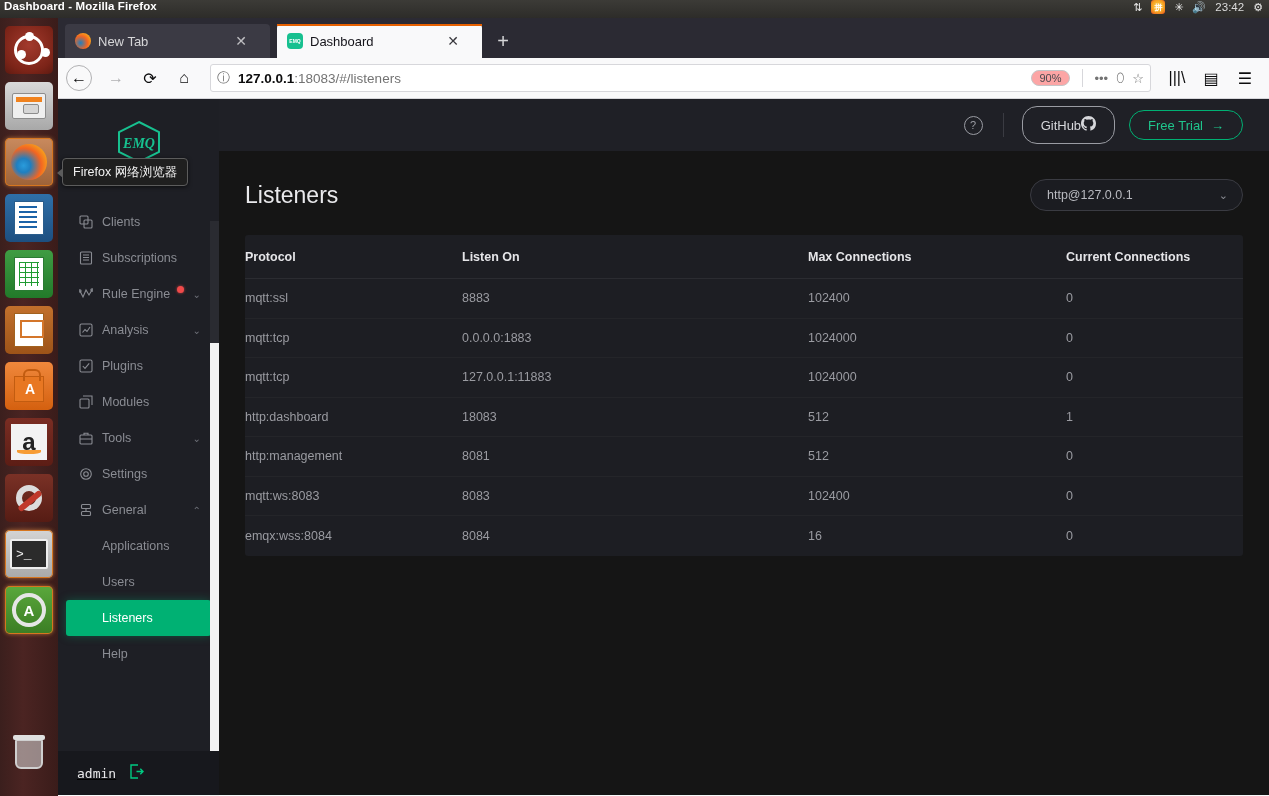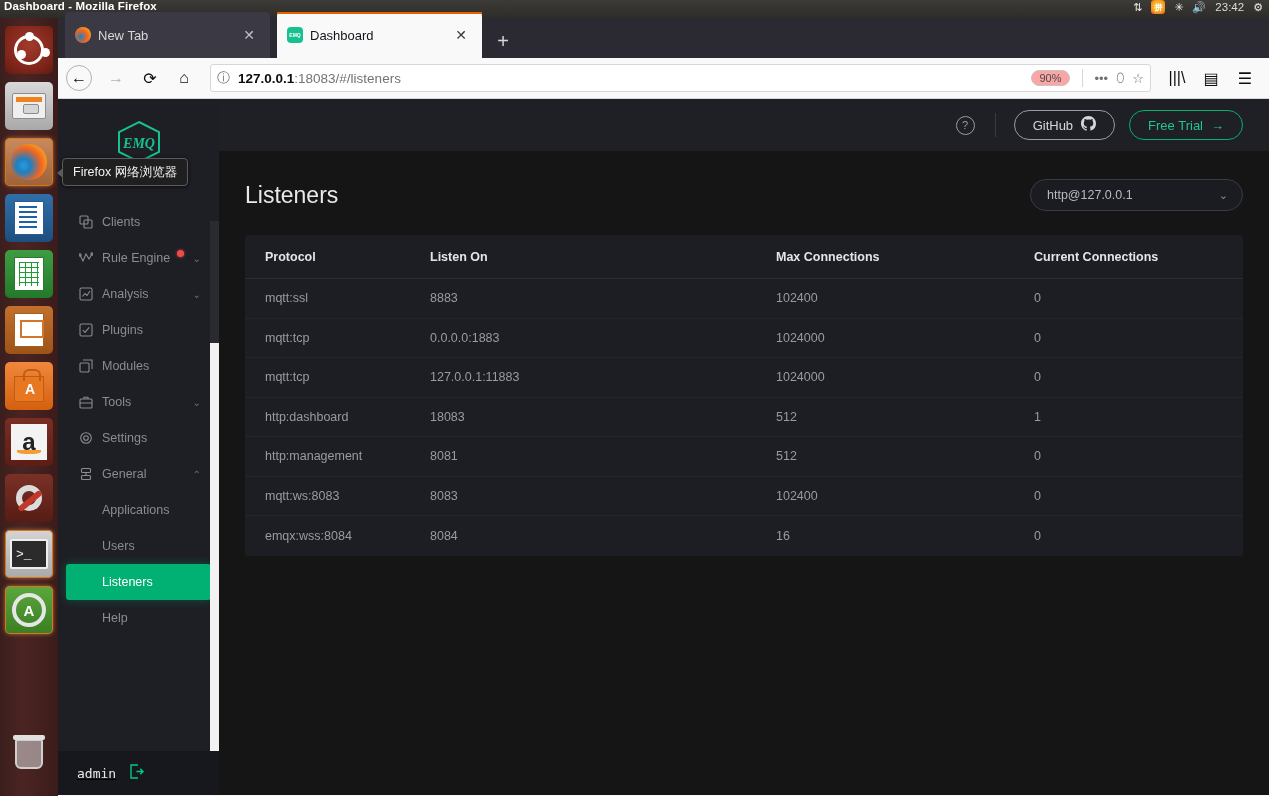--- a/index.html
+++ b/index.html
@@ -89,22 +89,22 @@
      display:flex;align-items:center;justify-content:center;color:#fff;font-size:15px;font-weight:bold;}
   .d-trash { background: transparent; }
   .d-trash .can { width: 28px; height: 30px; background: rgba(220,220,220,.55);
      border: 2px solid #cfcfcf; border-radius: 2px 2px 6px 6px; position: relative; }
   .d-trash .can::before { content:""; position:absolute; top:-6px; left:-4px; right:-4px; height:5px;
      background:#e0e0e0; border-radius:2px; }
   
   #browser { position: absolute; top: 18px; left: 58px; width: 1211px; height: 778px; background: #f9f9fa; }
   #tabstrip { height: 40px; background: #2b2a33; position: relative; display: flex; align-items: flex-end; }
   .tab {
-    height: 46px; width: 205px; display: flex; align-items: center; gap: 7px;
-    padding: 0 12px 0 10px; font-size: 13px; color: #d6d6d8; position: relative; justify-content: center;
+    height: 34px; width: 205px; display: flex; align-items: center; gap: 7px;
+    padding: 0 20px 0 10px; font-size: 13px; color: #d6d6d8; position: relative; justify-content: center;
   }
   .tab.bg { background: #3b3a44; border-radius: 4px 4px 0 0; margin-left: 7px; }
   .tab.active { background: #f9f9fa; color: #15141a; border-radius: 4px 4px 0 0; margin-left: 7px; }
   .tab.active::before {
     content:""; position:absolute; top:0; left:0; right:0; height:2px; background:#e66000;
   }
   .tab .tabtitle { flex: 1; white-space: nowrap; overflow: hidden; text-overflow: ellipsis; }
   .tab .tabclose { width: 18px; height: 18px; display: flex; align-items: center; justify-content: center;
     font-size: 14px; color: inherit; opacity: .85; border-radius: 3px; }
   .favicon-fx { width: 16px; height: 16px; border-radius: 50%;
@@ -155,36 +155,36 @@
   #userbar { position: absolute; bottom: 0; left: 0; width: 161px; height: 44px; background: #17181d;
     display: flex; align-items: center; gap: 12px; padding-left: 19px; text-decoration: underline; }
   #userbar .uname { color: #e8e8ea; font-size: 13px; font-family: "DejaVu Sans Mono", monospace; }
   
   #main { flex: 1; height: 696px; background: #151515; position: relative; }
   #apphdr { height: 52px; background: #1f2026; display: flex; align-items: center; justify-content: flex-end;
     padding-right: 26px; gap: 0; }
   .help-ic { width: 19px; height: 19px; border-radius: 50%; border: 1.3px solid #9a9ca3; color: #9a9ca3;
     font-size: 11px; display: flex; align-items: center; justify-content: center; }
   .hsep { width: 1px; height: 24px; background: #3a3b42; margin: 0 18px 0 20px; }
-  .btn-github { height: 30px; padding: 0 18px; border: 1px solid #9a9ca3; border-radius: 15px; color: #d6d7db;
-    font-size: 13px; display: flex; align-items: center; gap: 8px; }
+  .btn-github { height: 38px; padding: 0 18px; border: 1px solid #9a9ca3; border-radius: 15px; color: #d6d7db;
+    font-size: 13px; display: flex; align-items: center; gap: 0; }
   .btn-trial { height: 30px; padding: 0 18px; border: 1px solid #00b173; border-radius: 15px; color: #1fc58c;
     font-size: 13px; display: flex; align-items: center; gap: 8px; margin-left: 14px; }
   #contentwrap { padding: 28px 26px 0 26px; }
   #toprow { display: flex; align-items: center; justify-content: space-between; margin-bottom: 24px; }
   #pagetitle { color: #e9e9ec; font-size: 23px; font-weight: normal; }
   #nodesel { width: 213px; height: 32px; border: 1px solid #3a3b42; border-radius: 16px; background: #1b1c21;
     display: flex; align-items: center; justify-content: space-between; padding: 0 14px 0 16px;
     color: #b9bac0; font-size: 12.5px; }
   #nodesel .chev { color: #8a8c93; font-size: 11px; }
   #table { background: #1d1e23; border-radius: 3px; overflow: hidden; }
   #table .thead { display: flex; height: 44px; align-items: center; border-bottom: 1px solid #2b2c31; }
   #table .trow { display: flex; height: 39.5px; align-items: center; border-bottom: 1px solid #242529; }
   #table .trow:last-child { border-bottom: none; }
-  #table .c0 { width: 185px; padding-left: 20px; }
+  #table .c0 { width: 217px; padding-left: 0; }
   #table .c1 { width: 346px; }
   #table .c2 { width: 258px; }
   #table .c3 { flex: 1; }
   #table .thead > div { color: #e5e5e8; font-size: 12.5px; font-weight: bold; }
   #table .trow > div { color: #9a9ba1; font-size: 12.5px; }
   
   #tooltip {
     position: absolute; left: 62px; top: 158px; height: 28px;
     background: #1f1f1f; border: 1px solid #5c5c5c; border-radius: 4px;
     color: #f2f2f2; font-size: 12.5px; display: flex; align-items: center; padding: 0 10px;
@@ -303,20 +303,29 @@
           <span class="ni-icon">
             <svg width="14" height="14" viewBox="0 0 14 14" fill="none" stroke="#8a8c93" stroke-width="1.1">
               <rect x="1" y="1" width="8" height="8" rx="1"></rect>
                 <rect x="5" y="5" width="8" height="8" rx="1"></rect>
             </svg>
             </span>
           <span>Clients</span>
         </div>
 
 
+        <div class="nav-item">
+          <span class="ni-icon">
+            <svg width="14" height="14" viewBox="0 0 14 14" fill="none" stroke="#8a8c93" stroke-width="1.1">
+              <rect x="1.5" y="1" width="11" height="12" rx="1"></rect>
+              <path d="M4 4h6M4 6.5h6M4 9h6" stroke-width="1"></path>
+            </svg>
+            </span>
+          <span>Subscriptions</span>
+        </div>
 
         <div class="nav-item">
           <span class="ni-icon">
             <svg width="14" height="14" viewBox="0 0 14 14" fill="none" stroke="#8a8c93" stroke-width="1.1">
               <path d="M1 4l3 6 3-7 3 5 3-5"></path>
                 <circle cx="1" cy="4" r="1.1"></circle>
                 <circle cx="13" cy="3" r="1.1"></circle>
             </svg>
             </span>
           <span>Rule Engine</span>

